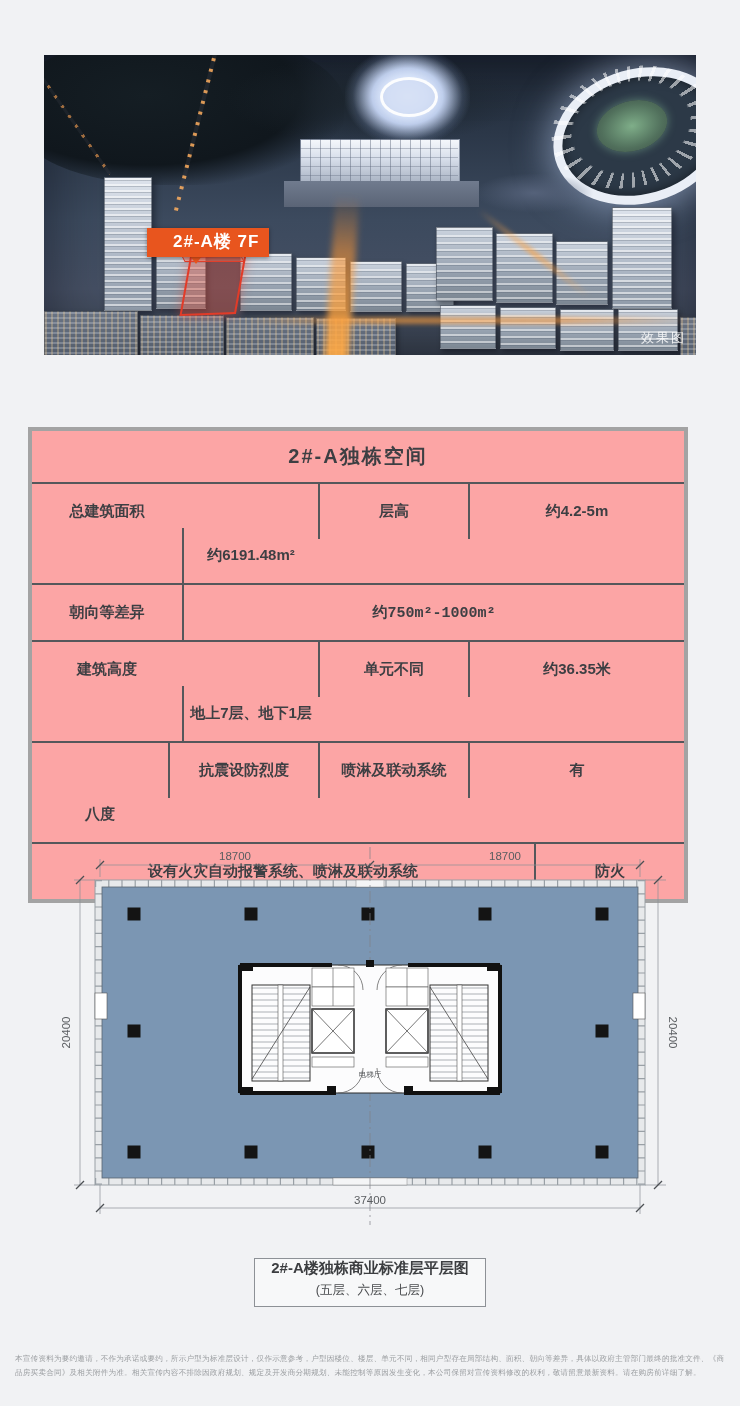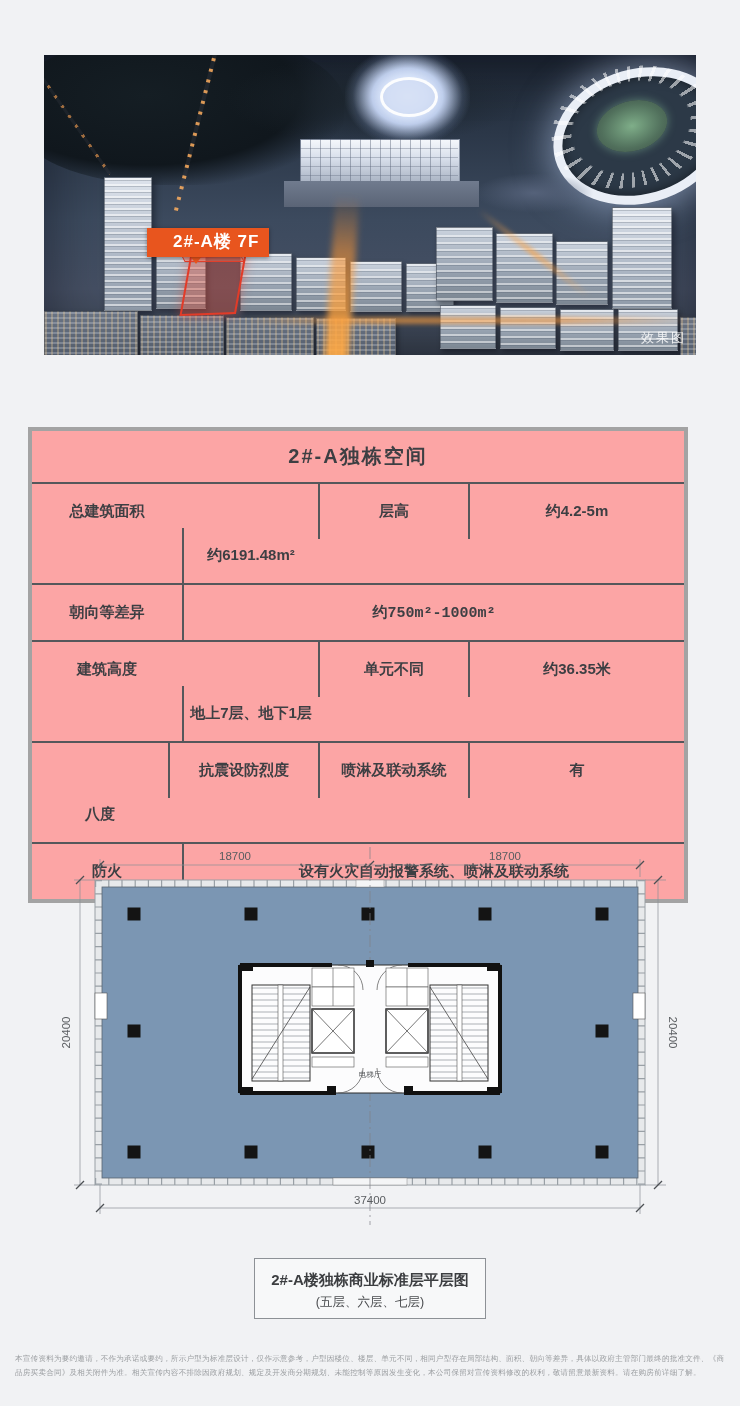--- a/index.html
+++ b/index.html
@@ -92,21 +92,21 @@
   .c3{width:150px;flex:none;}
   .c4{flex:1;}
   .cspan{flex:1;font-family:Liberation Mono, monospace;}
 
   
   .plan-svg{position:absolute;left:0;top:835px;}
   .plan-svg text{font-family:"Liberation Sans","DejaVu Sans",sans-serif;fill:#5a5d60;}
 
   
   .caption{position:absolute;left:254px;top:1258px;width:232px;box-sizing:border-box;
-    border:1px solid #8d9196;background:#f7f8f9;text-align:center;padding:12px 4px 7px 4px;}
+    border:1px solid #8d9196;background:#f7f8f9;text-align:center;padding:0 4px 7px 4px;}
   .caption .l1{font-size:15px;font-weight:bold;color:#3c3e41;}
   .caption .l2{font-size:12.5px;color:#4a4c4f;margin-top:4px;}
 
   
   .footer{position:absolute;left:15px;top:1352px;width:712px;
     font-size:7.6px;color:#9b9ea1;line-height:1.8;letter-spacing:.2px;}
 </style>
 </head>
 <body>
 
@@ -181,22 +181,22 @@
       <div class="cell c3">单元不同</div>
       <div class="cell c4">约36.35米</div>
     </div>
     <div class="trow">
       <div class="cell c2">八度</div>
       <div class="cell c1">抗震设防烈度</div>
       <div class="cell c3">喷淋及联动系统</div>
       <div class="cell c4">有</div>
     </div>
     <div class="trow">
+      <div class="cell cspan">设有火灾自动报警系统、喷淋及联动系统</div>
       <div class="cell c1">防火</div>
-      <div class="cell cspan">设有火灾自动报警系统、喷淋及联动系统</div>
     </div>
   </div>
 
   <svg class="plan-svg" width="740" height="400" viewBox="0 0 740 400">
     <defs>
       <pattern id="treads" width="6" height="6" patternUnits="userSpaceOnUse">
         <path d="M0,3 H6" stroke="#8a8f94" stroke-width="0.7"></path>
       </pattern>
     </defs>
 

